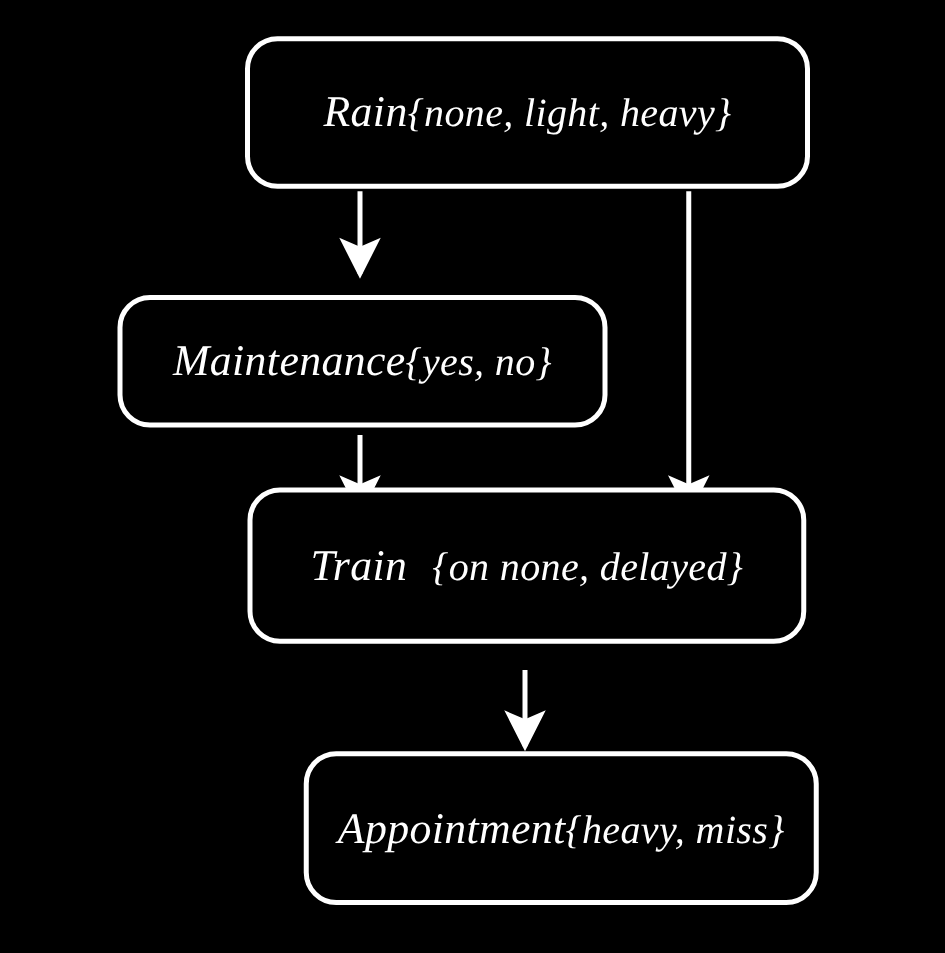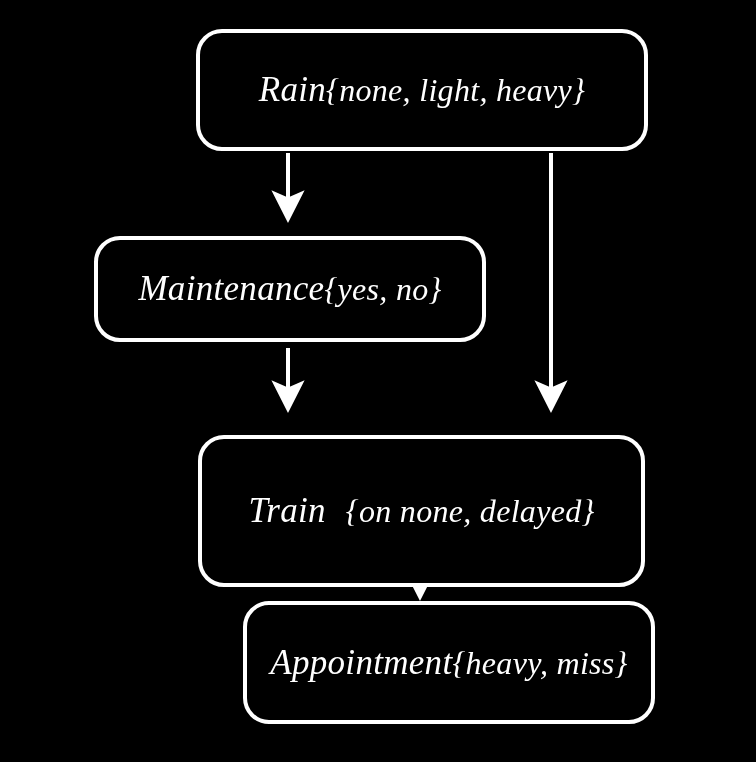--- a/index.html
+++ b/index.html
@@ -53,21 +53,21 @@
     font-size: 32px;
     letter-spacing: 0.3px;
     white-space: nowrap;
     margin-top: 2px;
     font-family: Liberation Serif, serif;
   }
 
   
   #node-rain        { left: 196px; top:  29px; width: 452px; height: 122px; }
   #node-maintenance { left:  94px; top: 224px; width: 392px; height: 106px; margin-top: 12px; }
-  #node-train       { left: 198px; top: 435px; width: 447px; height: 152px; gap: 20px; }
+  #node-train       { left: 198px; top: 390px; width: 447px; height: 125px; gap: 20px; }
   #node-appointment { left: 243px; top: 601px; width: 412px; height: 123px; }
 </style>
 </head>
 <body>
 
 <div id="diagram-canvas">
 
   <svg id="edge-layer" viewBox="0 0 756 762">
     <defs>
       <marker id="arrowhead" markerWidth="9" markerHeight="9" refX="7.4" refY="4.5" orient="auto" markerUnits="strokeWidth">

